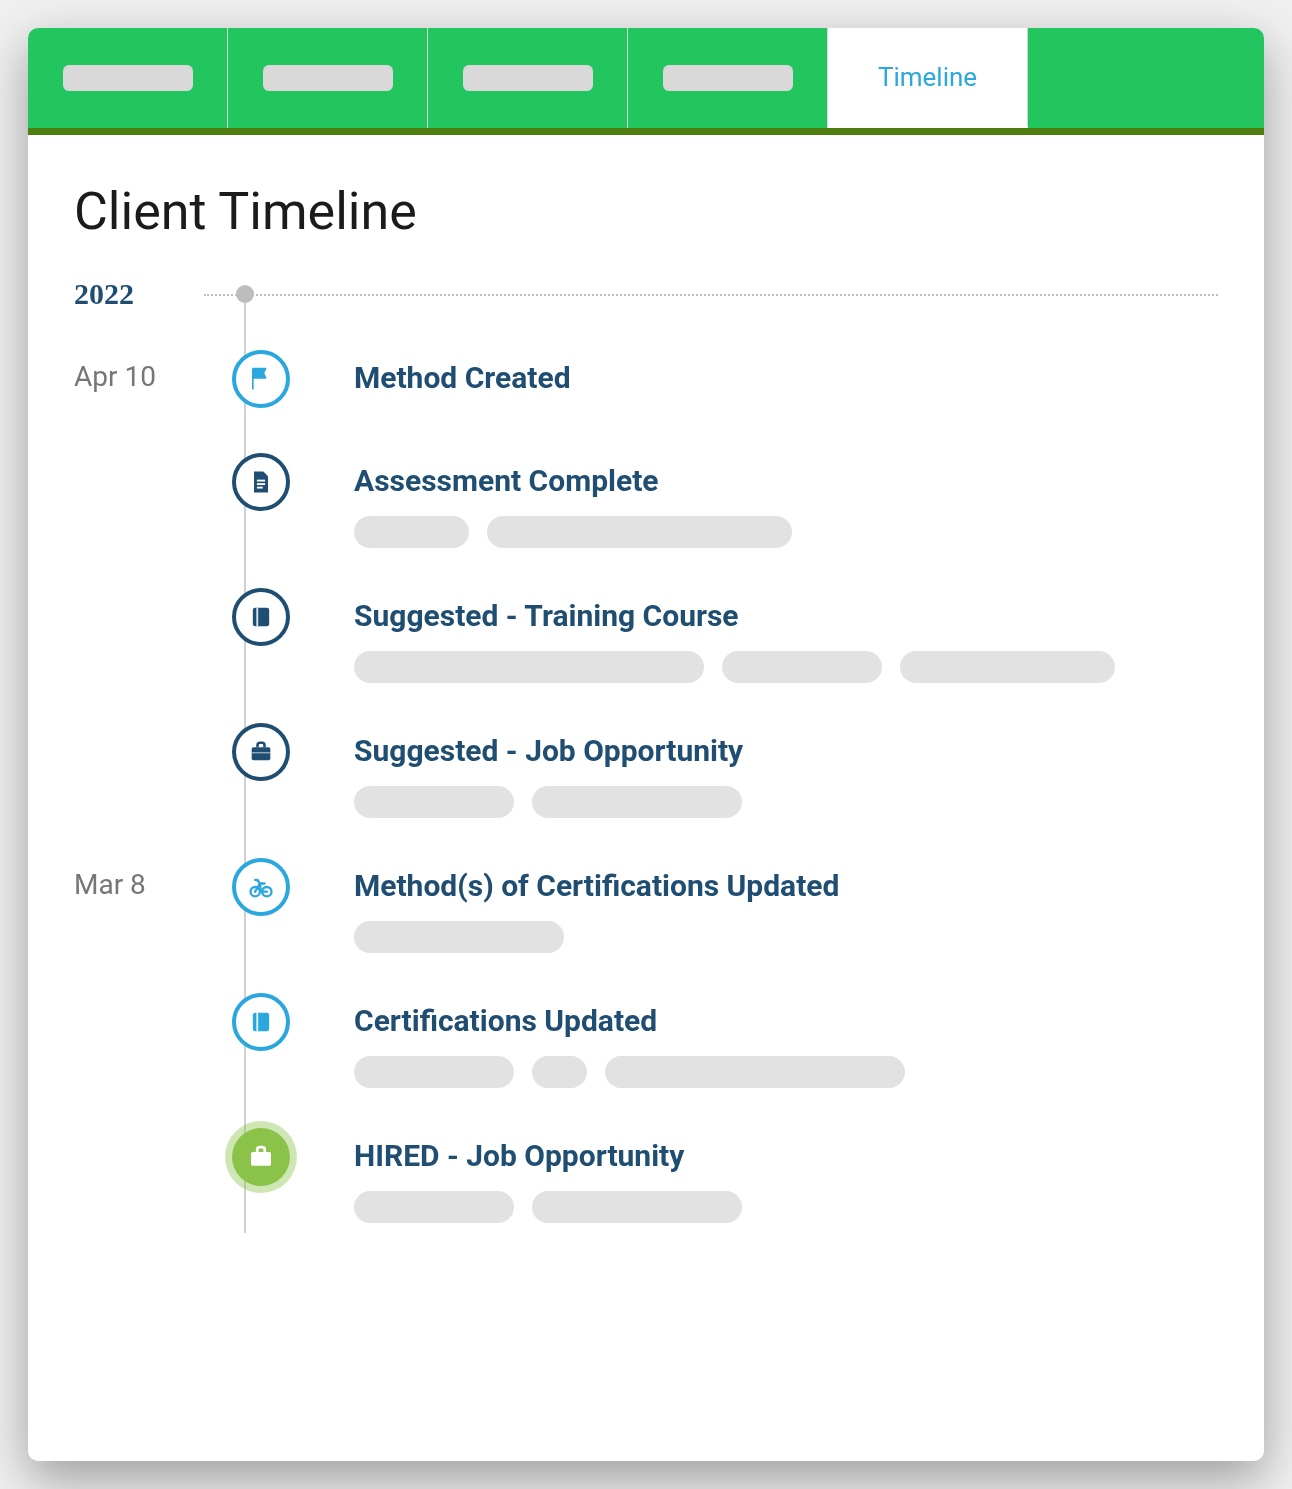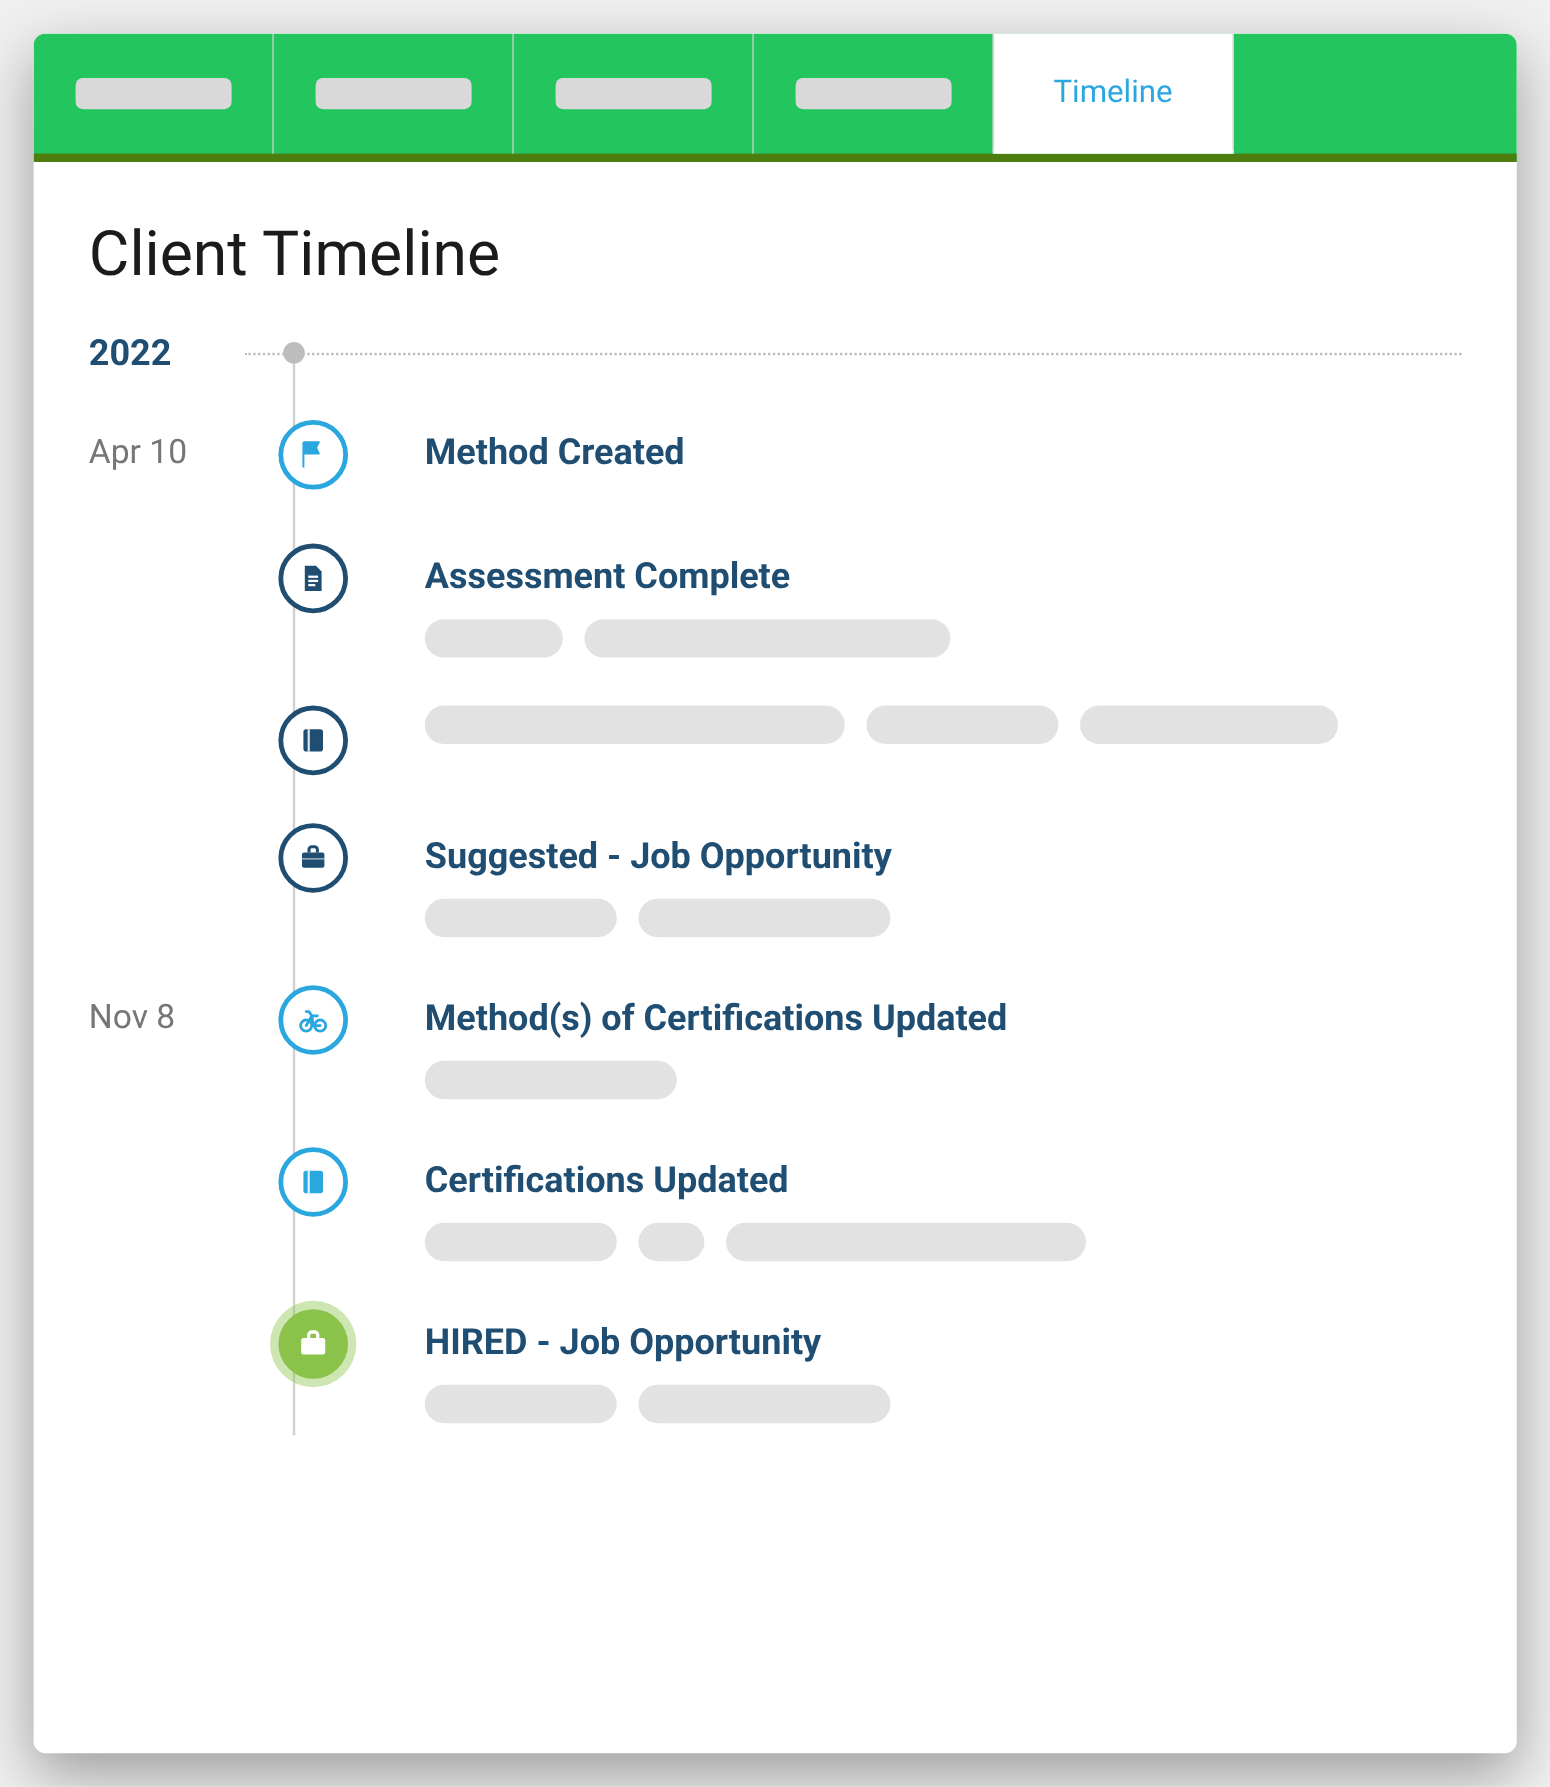--- a/index.html
+++ b/index.html
@@ -58,20 +58,21 @@
     font-weight: 400;
     color: #1b1b1b;
     margin-bottom: 40px;
   }
   .year-row {
     display: flex;
     align-items: center;
     position: relative;
     height: 24px;
     margin-bottom: 44px;
+    font-family: Liberation Serif, serif;
   }
   .year-label {
     width: 130px;
     font-size: 30px;
     font-weight: 700;
     color: #1f4e72;
   }
   .year-dot {
     width: 18px;
     height: 18px;
@@ -231,20 +232,21 @@
         <div class="entry">
           <div class="date"></div>
           <div class="iconwrap">
             <div class="badge navy-outline">
               <svg viewBox="0 0 24 24" width="28" height="28" style="color: rgb(31, 78, 114);">
                 <use href="#ic-book"></use>
               </svg>
             </div>
           </div>
           <div class="entry-body">
+            <div class="entry-title">Suggested - Training Course</div>
             <div class="pillrow">
               <span class="pill" style="width: 350px;"></span>
               <span class="pill" style="width: 160px;"></span>
               <span class="pill" style="width: 215px;"></span>
             </div>
           </div>
         </div>
         <div class="entry">
           <div class="date"></div>
           <div class="iconwrap">
@@ -256,21 +258,21 @@
           </div>
           <div class="entry-body">
             <div class="entry-title">Suggested - Job Opportunity</div>
             <div class="pillrow">
               <span class="pill" style="width: 160px;"></span>
               <span class="pill" style="width: 210px;"></span>
             </div>
           </div>
         </div>
         <div class="entry">
-          <div class="date">Nov 8</div>
+          <div class="date">Mar 8</div>
           <div class="iconwrap">
             <div class="badge cyan-outline">
               <svg viewBox="0 0 24 24" width="28" height="28" style="color: rgb(42, 167, 222);">
                 <use href="#ic-bicycle"></use>
               </svg>
             </div>
           </div>
           <div class="entry-body">
             <div class="entry-title">Method(s) of Certifications Updated</div>
             <div class="pillrow">

